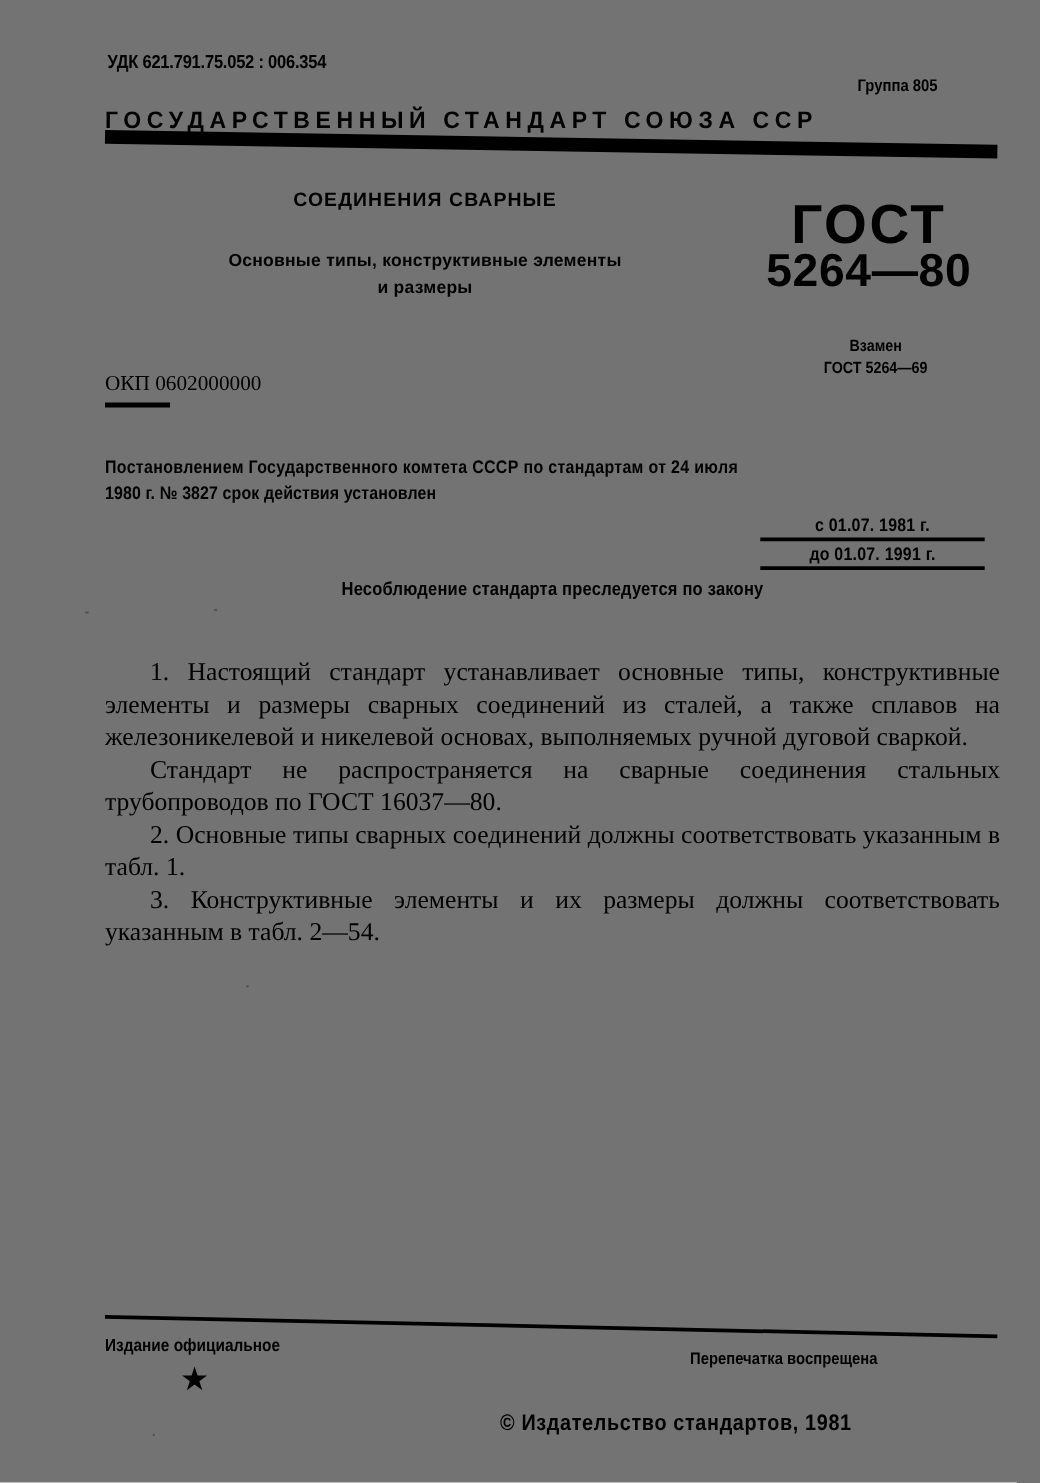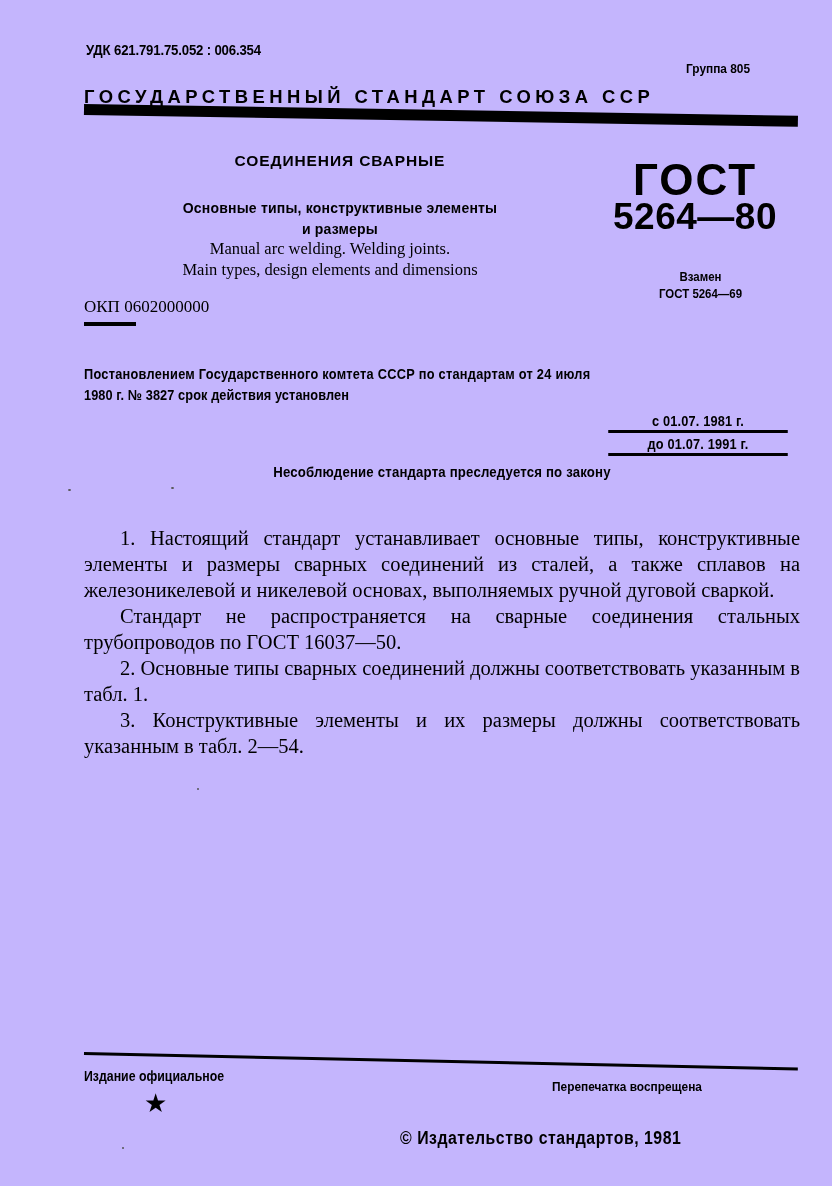--- a/index.html
+++ b/index.html
@@ -10,21 +10,21 @@
   }
   body {
     font-family: "Liberation Sans", sans-serif;
     color: #000000;
   }
   .page {
     position: relative;
     width: 832px;
     height: 1186px;
     margin: 0 auto;
-    background: #c4b5fd;
+    background: #737373;
     overflow: hidden;
   }
 
   
   .abs { position: absolute; }
   .cond {
     font-family: "Liberation Sans", sans-serif;
     font-weight: bold;
     transform: scaleX(0.88);
     transform-origin: left center;
@@ -233,24 +233,20 @@
 
   <div class="abs title-main">
     <div>СОЕДИНЕНИЯ СВАРНЫЕ</div>
   </div>
 
   <div class="abs title-sub">
     <div>Основные типы, конструктивные элементы</div>
     <div>и размеры</div>
   </div>
 
-  <div class="abs title-eng">
-    <div>Manual arc welding. Welding joints.</div>
-    <div>Main types, design elements and dimensions</div>
-  </div>
 
   <div class="abs okp serif">ОКП 0602000000</div>
   <div class="abs okp-mark"></div>
 
   <div class="abs gost-word">ГОСТ</div>
   <div class="abs gost-num">5264—80</div>
 
   <div class="abs vzamen cond-c">
     <div>Взамен</div>
     <div>ГОСТ 5264—69</div>
@@ -263,21 +259,21 @@
 
   <div class="abs dates">
     <div class="d d1 cond-c">с 01.07. 1981 г.</div>
     <div class="d d2 cond-c">до 01.07. 1991 г.</div>
   </div>
 
   <div class="abs warning cond-c">Несоблюдение стандарта преследуется по закону</div>
 
   <div class="abs body-text">
     <p>1. Настоящий стандарт устанавливает основные типы, конструктивные элементы  и размеры сварных соединений из сталей, а также сплавов на железоникелевой и никелевой  основах, выполняемых ручной дуговой сваркой.</p>
-    <p>Стандарт не распространяется на сварные соединения стальных трубопроводов по ГОСТ 16037—50.</p>
+    <p>Стандарт не распространяется на сварные соединения стальных трубопроводов по ГОСТ 16037—80.</p>
     <p>2. Основные типы сварных соединений должны соответствовать указанным в табл. 1.</p>
     <p>3. Конструктивные элементы и их размеры  должны соответствовать указанным в табл. 2—54.</p>
   </div>
 
   <div class="abs speck" style="left:197px;top:788px;width:2px;height:2px;"></div>
   <div class="abs speck" style="left:122px;top:1147px;width:2px;height:2px;"></div>
   <div class="abs speck" style="left:657px;top:1132px;width:2px;height:2px;"></div>
   <div class="abs speck" style="left:68px;top:489px;width:3px;height:2px;"></div>
   <div class="abs speck" style="left:171px;top:487px;width:3px;height:2px;"></div>
 

